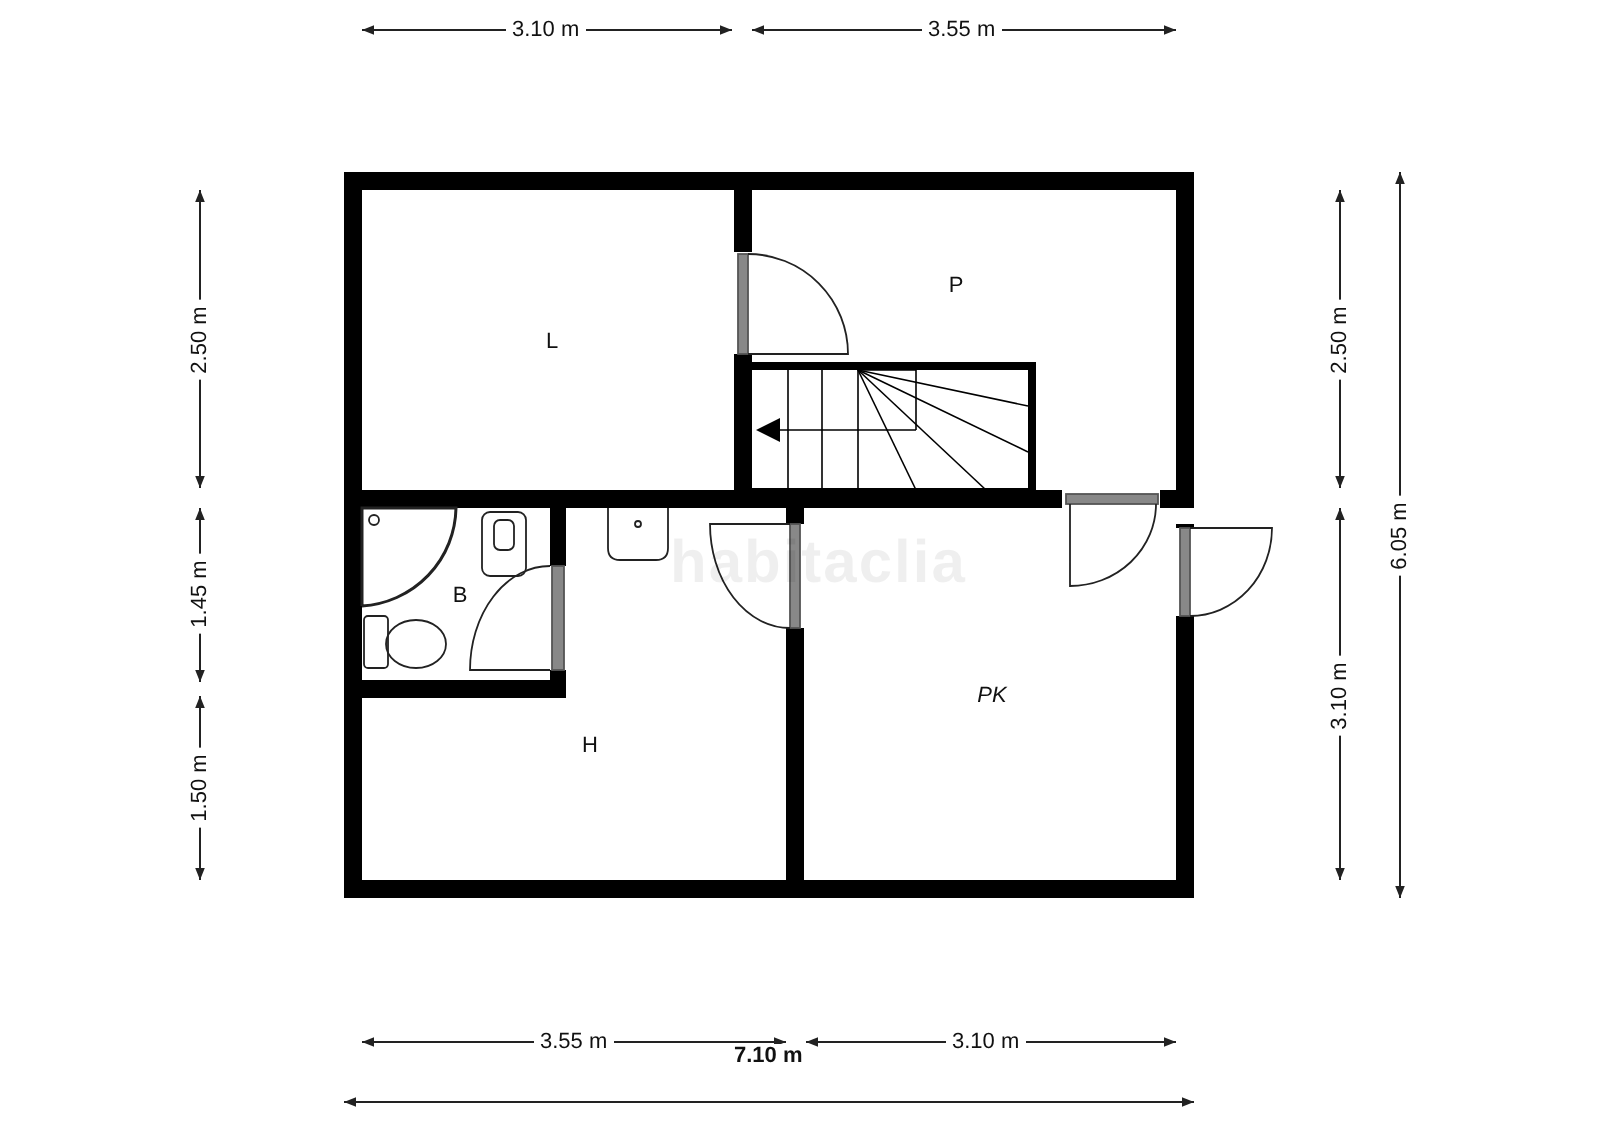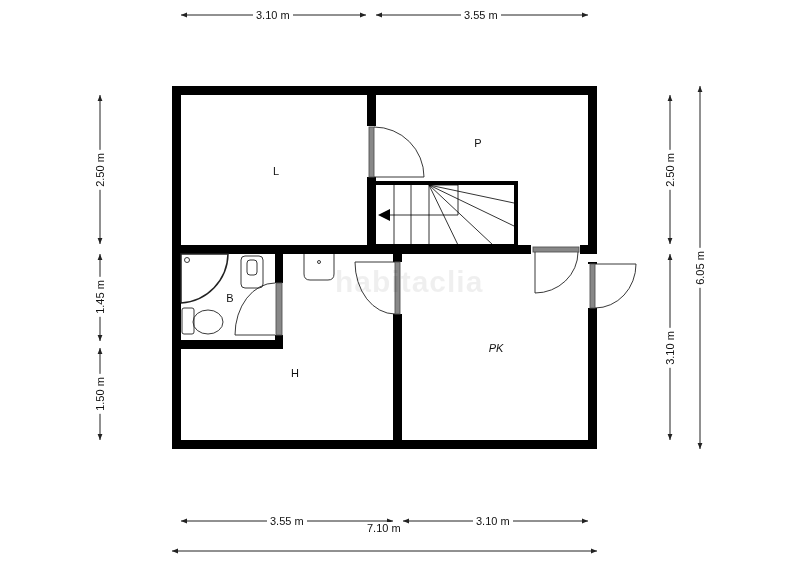--- a/index.html
+++ b/index.html
@@ -93,21 +93,21 @@
     <circle cx="319" cy="262" r="1.5"></circle>
   </g>
 </svg>
 
 <div class="wm">habitaclia</div>
 
 <div class="lbl" style="left:253px; top:9px;">3.10 m</div>
 <div class="lbl" style="left:461px; top:9px;">3.55 m</div>
 <div class="lbl" style="left:267px; top:515px;">3.55 m</div>
 <div class="lbl" style="left:473px; top:515px;">3.10 m</div>
-<div class="lbl" style="left:364px; top:522px;">7.10 m</div>
+<div class="lbl" style="left:364px; top:522px;font-weight:bold;">7.10 m</div>
 
 <div class="vlbl" style="left:100px; top:170px;">2.50 m</div>
 <div class="vlbl" style="left:100px; top:297px;">1.45 m</div>
 <div class="vlbl" style="left:100px; top:394px;">1.50 m</div>
 <div class="vlbl" style="left:670px; top:170px;">2.50 m</div>
 <div class="vlbl" style="left:670px; top:348px;">3.10 m</div>
 <div class="vlbl" style="left:700px; top:268px;">6.05 m</div>
 
 <div class="room" style="left:276px; top:171px;">L</div>
 <div class="room" style="left:478px; top:143px;">P</div>

